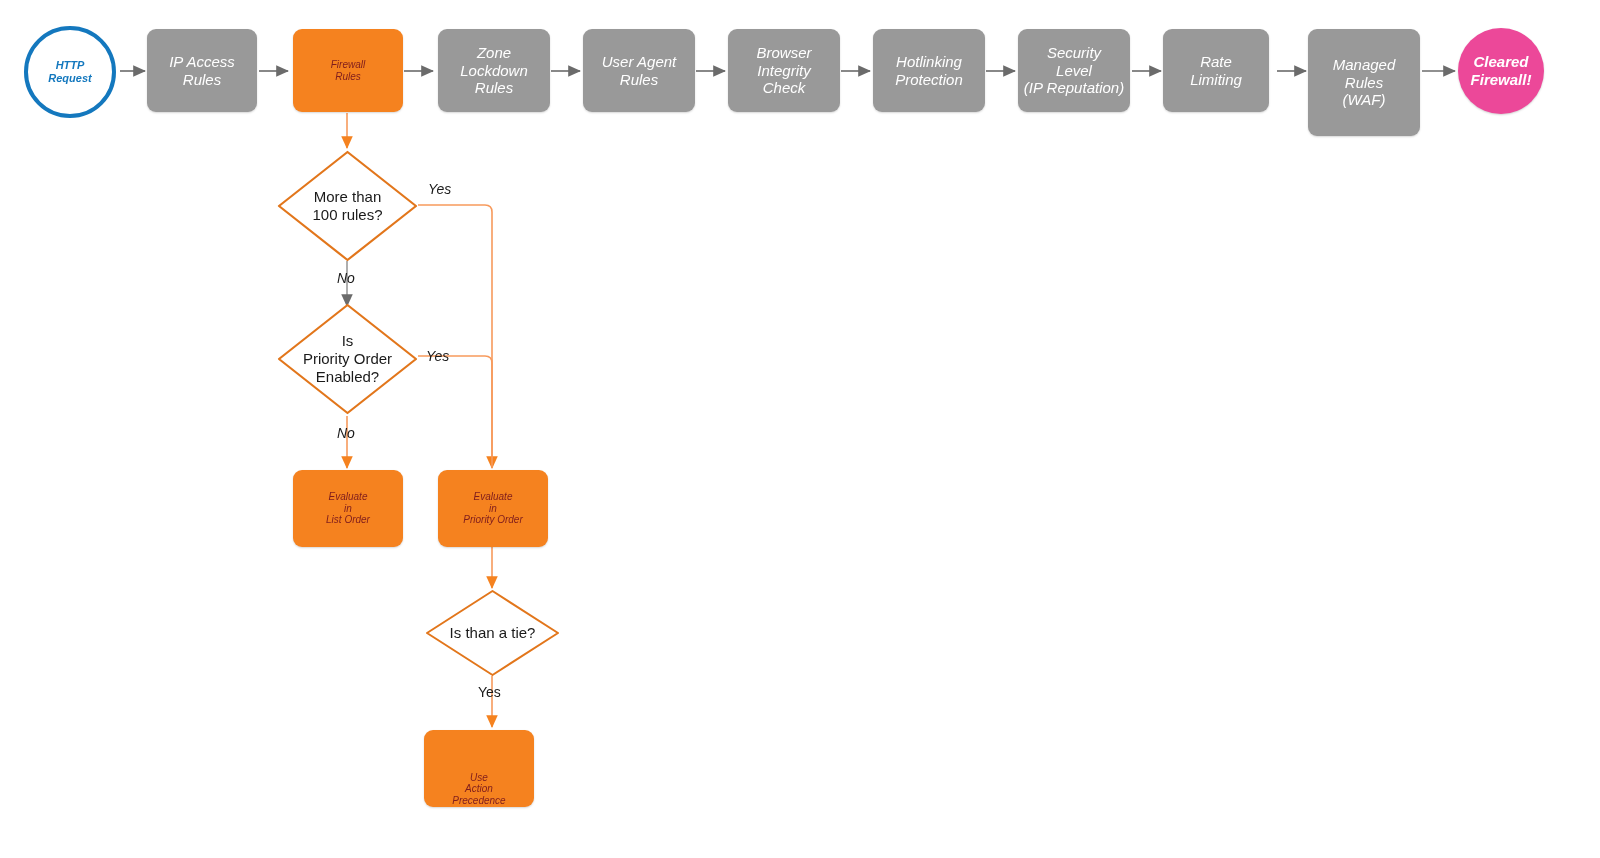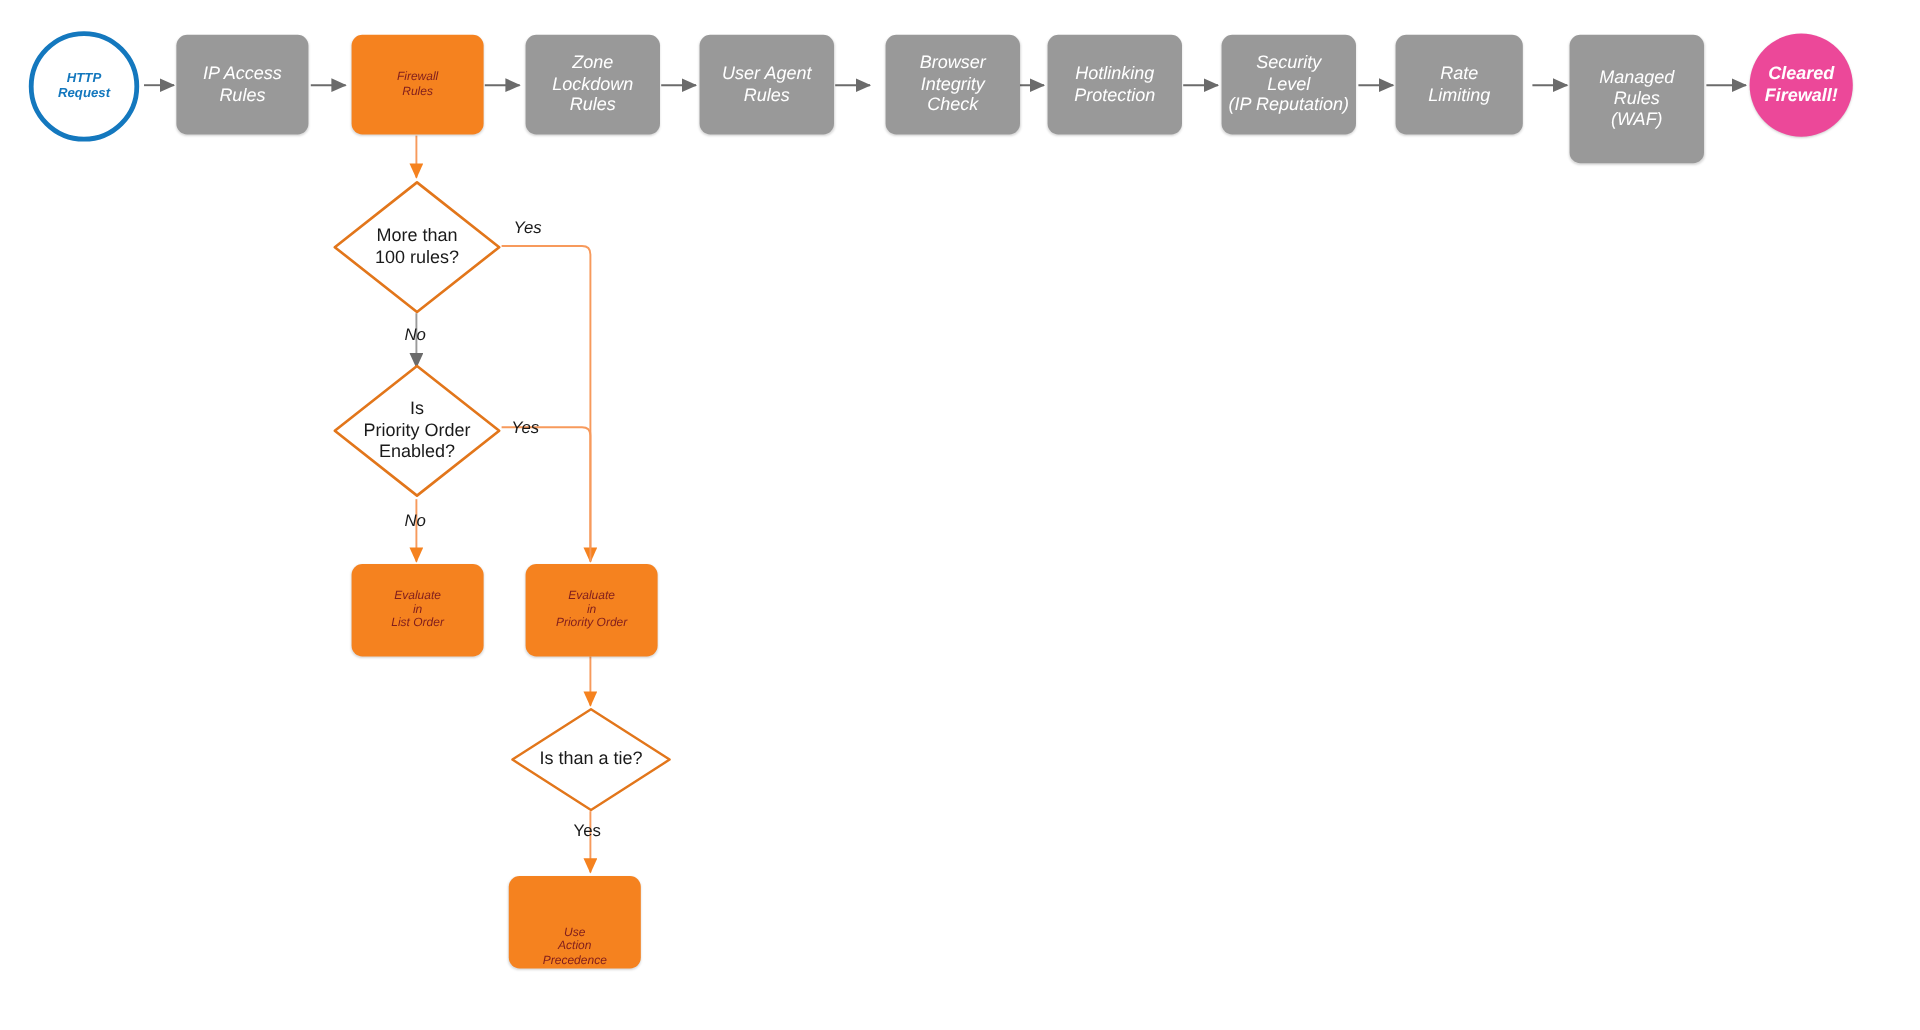--- a/index.html
+++ b/index.html
@@ -179,21 +179,21 @@
     <span class="lbl">Zone
 Lockdown
 Rules</span>
   </div>
 
   <div class="node box gray" style="left:583px; top:29px; width:112px; height:83px;">
     <span class="lbl">User Agent
 Rules</span>
   </div>
 
-  <div class="node box gray" style="left:728px; top:29px; width:112px; height:83px;margin-left:10px;">
+  <div class="node box gray" style="left:728px; top:29px; width:112px; height:83px;">
     <span class="lbl">Browser
 Integrity
 Check</span>
   </div>
 
   <div class="node box gray" style="left:873px; top:29px; width:112px; height:83px;">
     <span class="lbl">Hotlinking
 Protection</span>
   </div>
 

